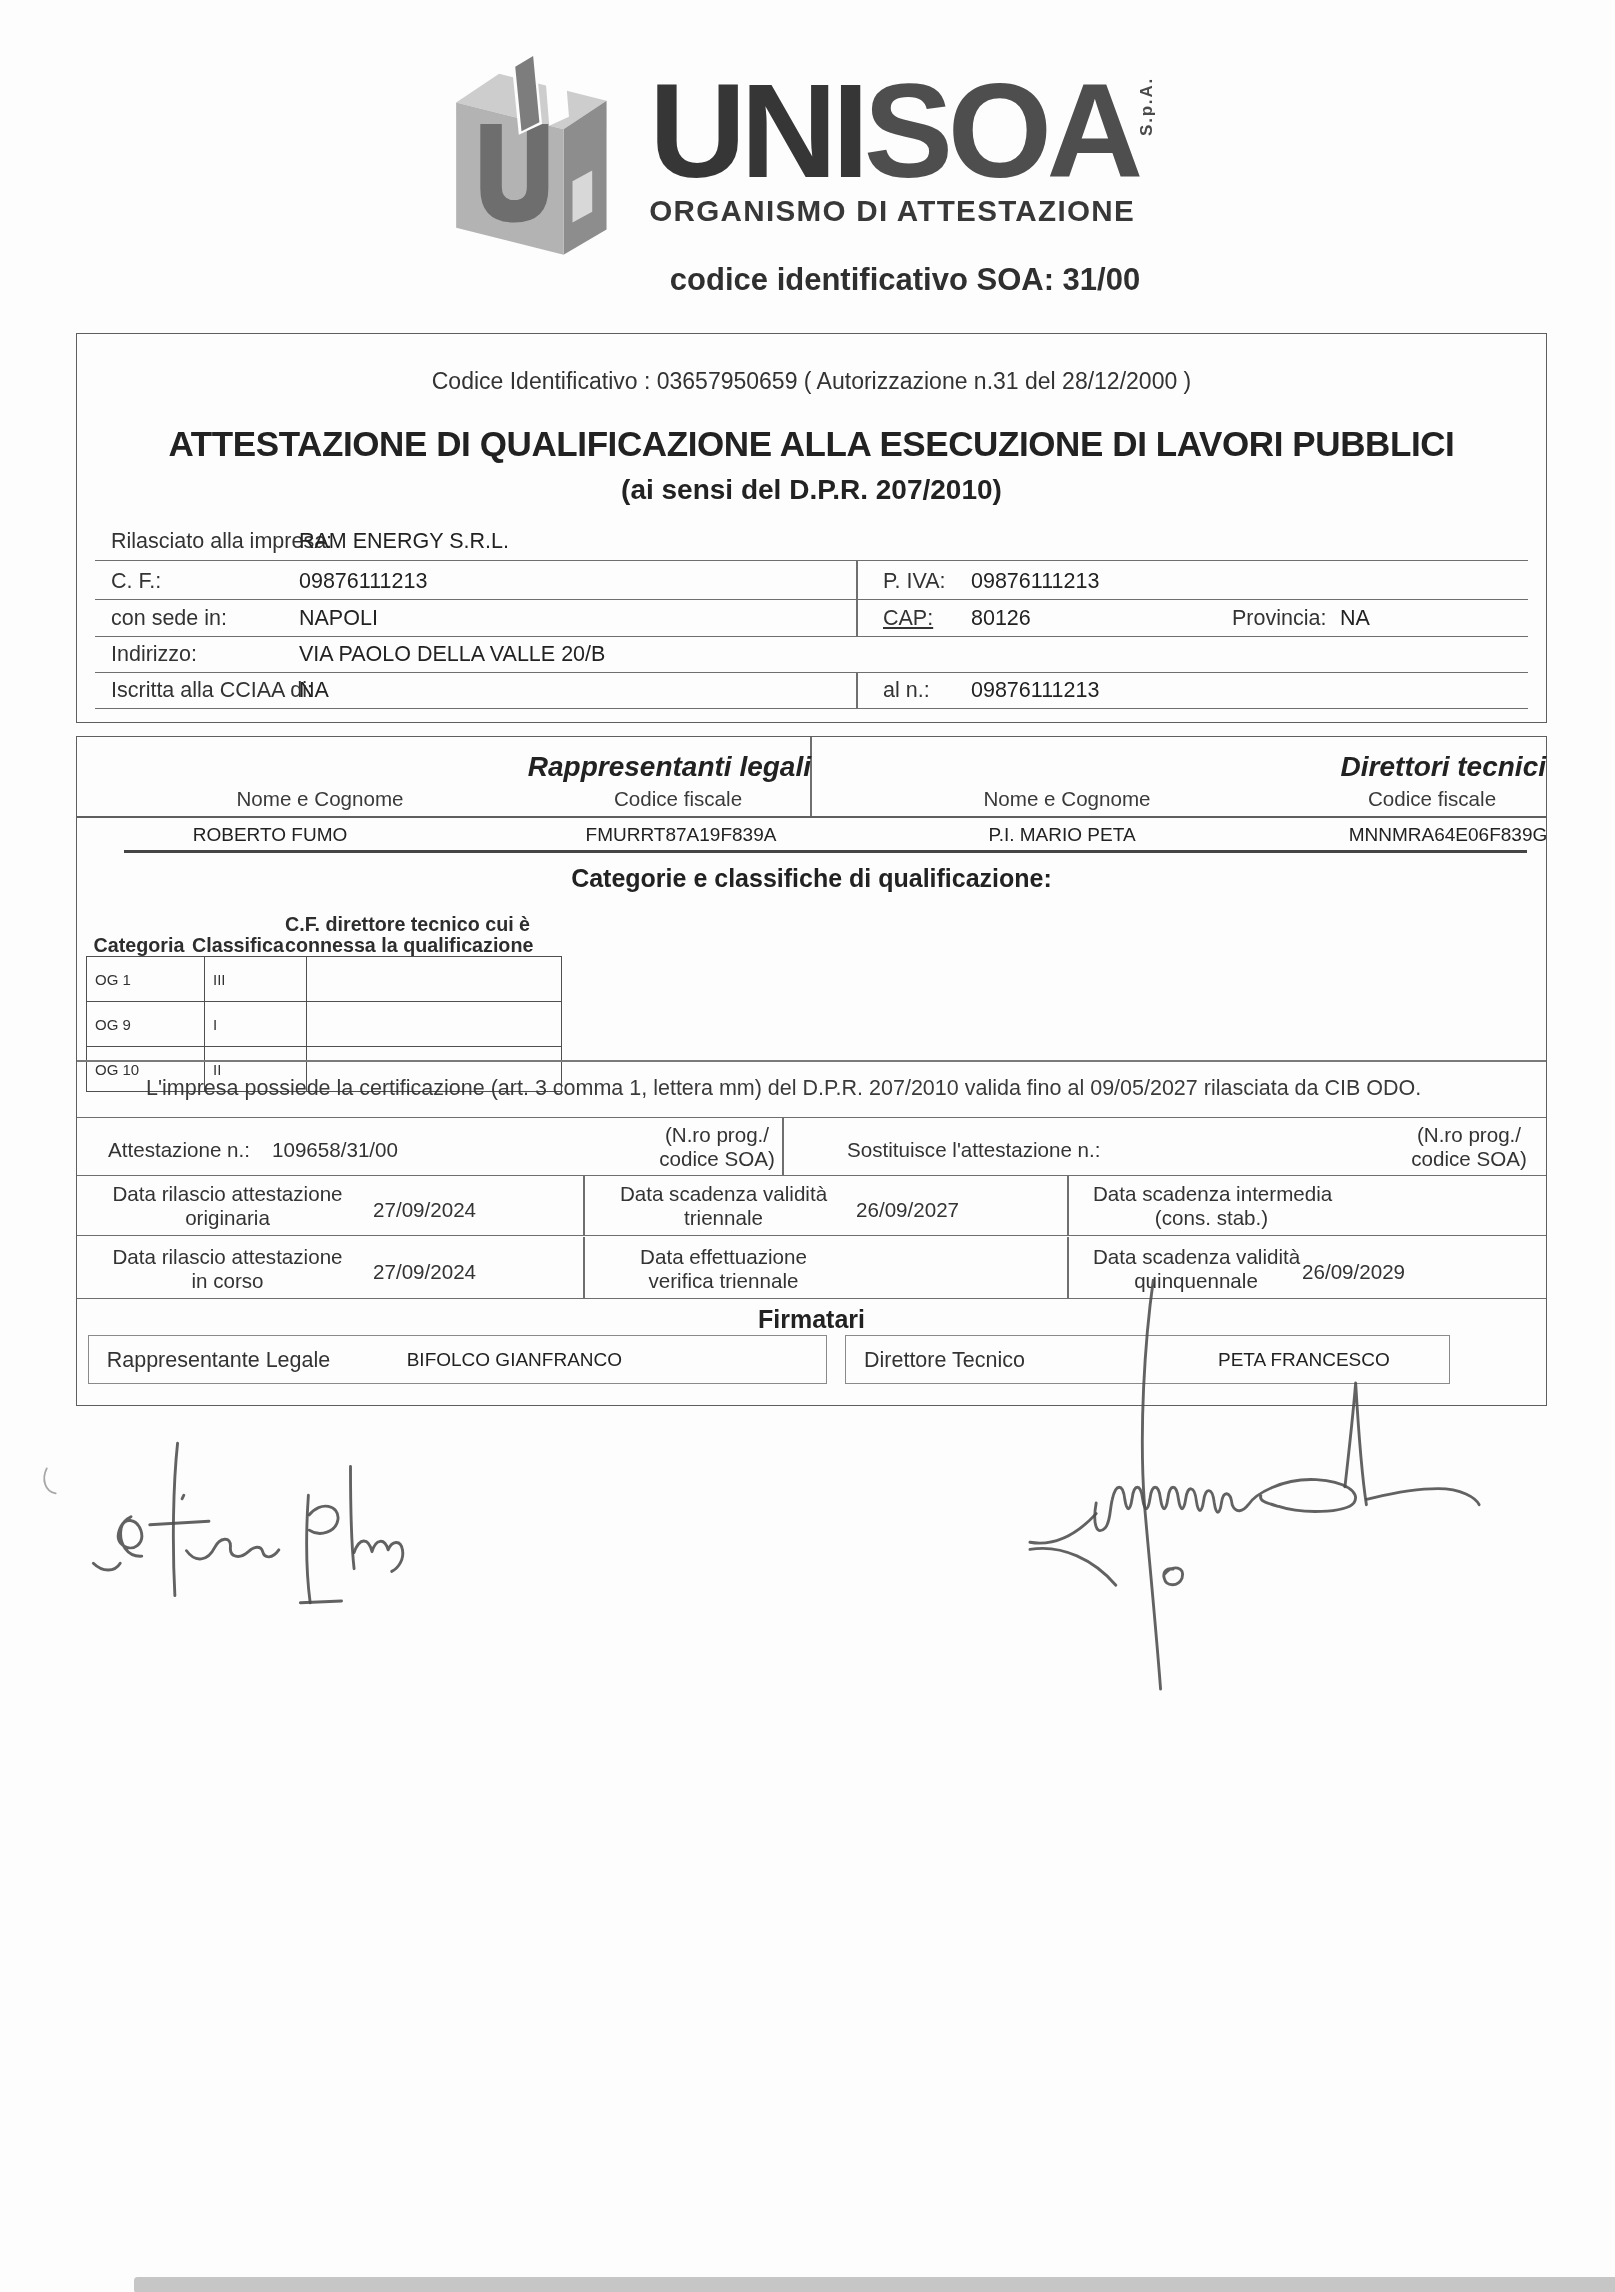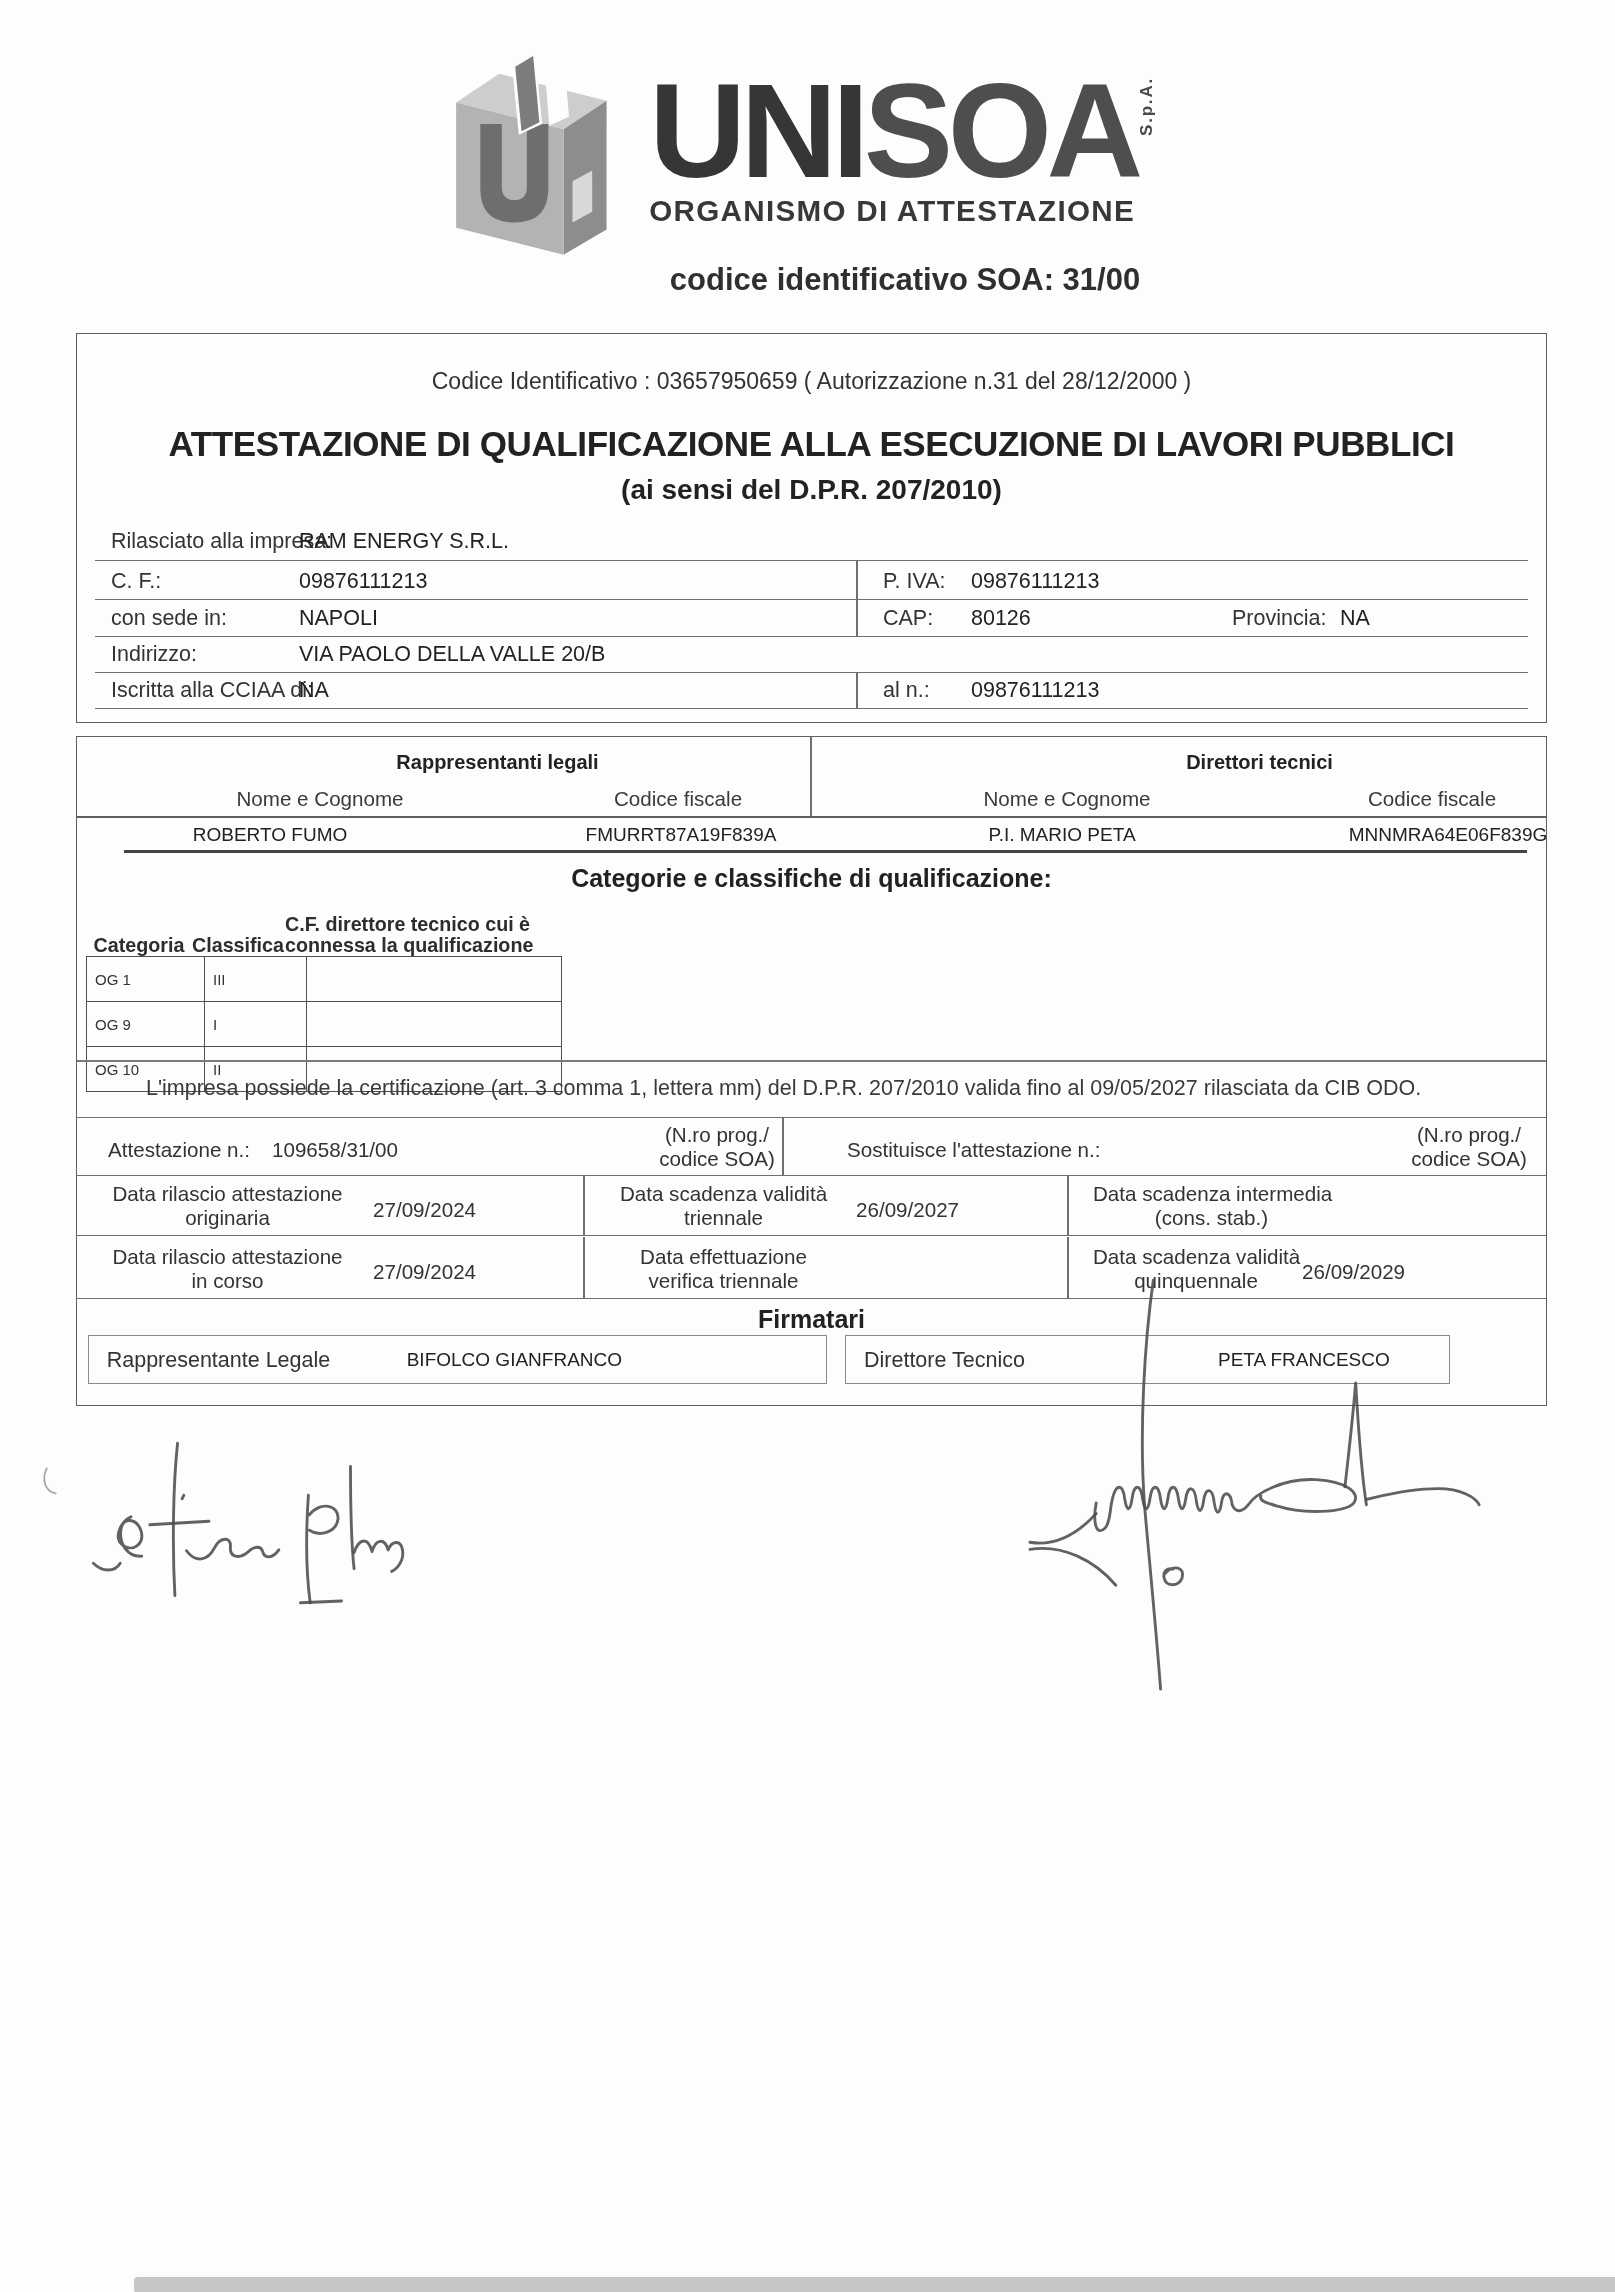--- a/index.html
+++ b/index.html
@@ -25,21 +25,21 @@
   .cert-code{position:absolute;top:34px;left:0;right:0;text-align:center;font-size:23px;color:#333;}
   .cert-title{position:absolute;top:90px;left:0;right:0;text-align:center;font-size:35px;
               font-weight:bold;letter-spacing:-0.4px;color:#222;white-space:nowrap;}
   .cert-sub{position:absolute;top:140px;left:0;right:0;text-align:center;font-size:28px;font-weight:bold;color:#222;}
   .frow{position:absolute;left:18px;right:18px;border-bottom:1.8px solid #6f6f6f;}
   .frow span{position:absolute;font-size:21.5px;white-space:nowrap;}
   .flabel{color:#333;}
   .fvalue{color:#222;}
   .vd{position:absolute;width:1.8px;background:#6f6f6f;top:0;bottom:0;}
   
-  .half-title{position:absolute;top:14.3px;font-size:20px;font-weight:bold;color:#222;text-align:center;}
+  .half-title{position:absolute;top:14.3px;font-size:28px;font-weight:bold;color:#222;text-align:right;font-style:italic;}
   .subhead{position:absolute;top:50px;transform:translateX(-50%);font-size:20.6px;color:#3a3a3a;white-space:nowrap;}
   .repval{position:absolute;top:87px;transform:translateX(-50%);font-size:19px;color:#222;white-space:nowrap;}
   .hline{position:absolute;left:0;right:0;height:1.8px;background:#5f5f5f;}
   .dataline{position:absolute;left:47px;width:1403px;top:113px;height:2.7px;background:#454545;}
   .cat-title{position:absolute;top:127px;left:0;right:0;text-align:center;font-size:25px;font-weight:bold;color:#222;}
   .cathead{position:absolute;font-size:19.7px;font-weight:bold;color:#2d2d2d;white-space:nowrap;}
   table.cattable{position:absolute;left:9px;top:219px;border-collapse:collapse;table-layout:fixed;}
   table.cattable td{border:1.8px solid #4f4f4f;height:28px;text-align:left;font-size:15px;color:#333;padding:8px;}
   .note{position:absolute;top:339px;left:27px;right:27px;font-size:21.5px;color:#3a3a3a;margin-left:42px;}
   
@@ -98,21 +98,21 @@
       <span class="fvalue" style="left:204px;top:9px;">09876111213</span>
       <div class="vd" style="left:761px;"></div>
       <span class="flabel" style="left:788px;top:9px;">P. IVA:</span>
       <span class="fvalue" style="left:876px;top:9px;">09876111213</span>
     </div>
 
     <div class="frow" style="top:264px;height:38px;">
       <span class="flabel" style="left:16px;top:8px;">con sede in:</span>
       <span class="fvalue" style="left:204px;top:8px;">NAPOLI</span>
       <div class="vd" style="left:761px;"></div>
-      <span class="flabel" style="left:788px;top:8px;">CAP:</span>
+      <span class="flabel" style="left:788px;top:8px;text-decoration:underline;">CAP:</span>
       <span class="fvalue" style="left:876px;top:8px;">80126</span>
       <span class="flabel" style="left:1137px;top:8px;">Provincia:</span>
       <span class="fvalue" style="left:1245px;top:8px;">NA</span>
     </div>
 
     <div class="frow" style="top:302px;height:36px;">
       <span class="flabel" style="left:16px;top:6.3px;">Indirizzo:</span>
       <span class="fvalue" style="left:204px;top:6.3px;">VIA PAOLO DELLA VALLE 20/B</span>
     </div>
 

